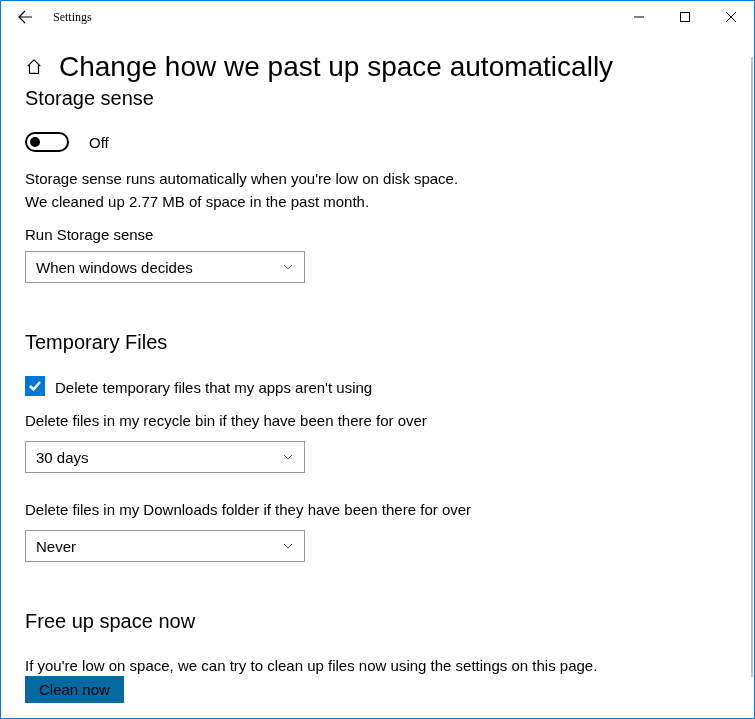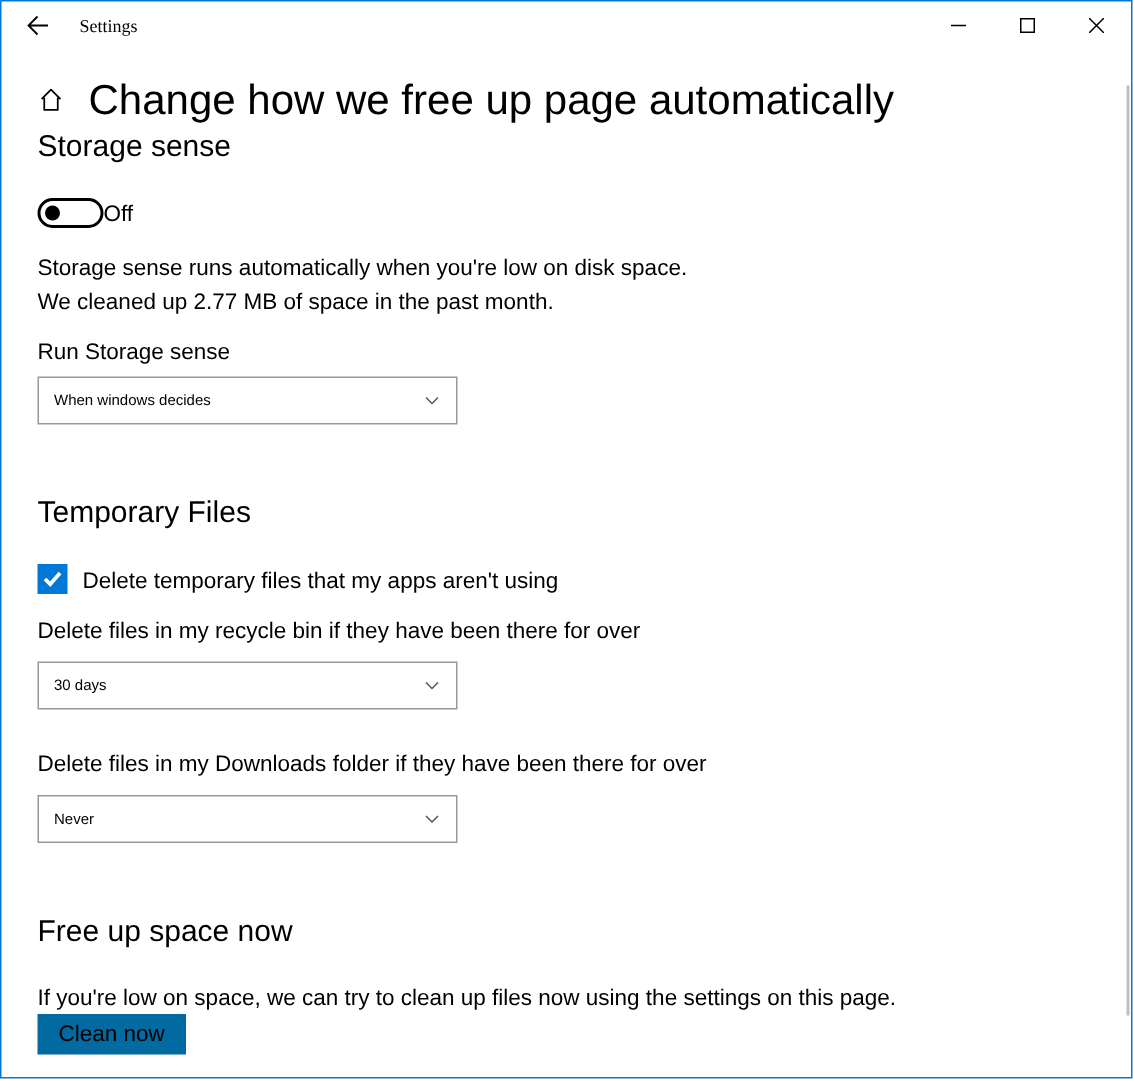--- a/index.html
+++ b/index.html
@@ -72,21 +72,21 @@
     }
     .section-heading {
       font-size: 20px;
       font-weight: 400;
       margin-top: 48px;
       margin-bottom: 22px;
     }
     .toggle-row {
       display: flex;
       align-items: center;
-      gap: 0;
+      gap: 20px;
       margin-bottom: 16px;
       text-align: right;
     }
     .toggle {
       width: 44px; height: 20px;
       border: 2px solid #000;
       border-radius: 20px;
       position: relative;
       background: #fff;
     }
@@ -101,21 +101,21 @@
     .info-text { font-size: 15px; line-height: 1.4; margin-bottom: 2px; }
     .field-label { font-size: 15px; margin-top: 14px; margin-bottom: 8px; }
     .dropdown {
       width: 280px;
       height: 32px;
       border: 1px solid #999;
       display: flex;
       align-items: center;
       padding: 0 10px;
       justify-content: space-between;
-      font-size: 10px;
+      font-size: 15px;
       background: #fff;
     }
     .chevron-down {
       width: 12px; height: 12px;
     }
     .checkbox-row {
       display: flex;
       align-items: flex-end;
       gap: 10px;
       margin-bottom: 14px;
@@ -167,21 +167,21 @@
 </div>
 
 <div class="scroll-indicator"></div>
 
 <div class="content">
 
   <div class="page-header">
     <svg class="home-icon-svg" viewBox="0 0 20 20">
         <path d="M3 9 L10 2 L17 9 M5 8 V17 H15 V8" stroke="#000" stroke-width="1.3" fill="none" stroke-linejoin="round"></path>
       </svg>
-    <div class="page-title">Change how we free up page automatically</div>
+    <div class="page-title">Change how we past up space automatically</div>
   </div>
 
   <div class="subheading">Storage sense</div>
 
   <div class="toggle-row">
     <div class="toggle">
       <div class="toggle-knob"></div>
     </div>
     <div class="toggle-label">Off</div>
   </div>

